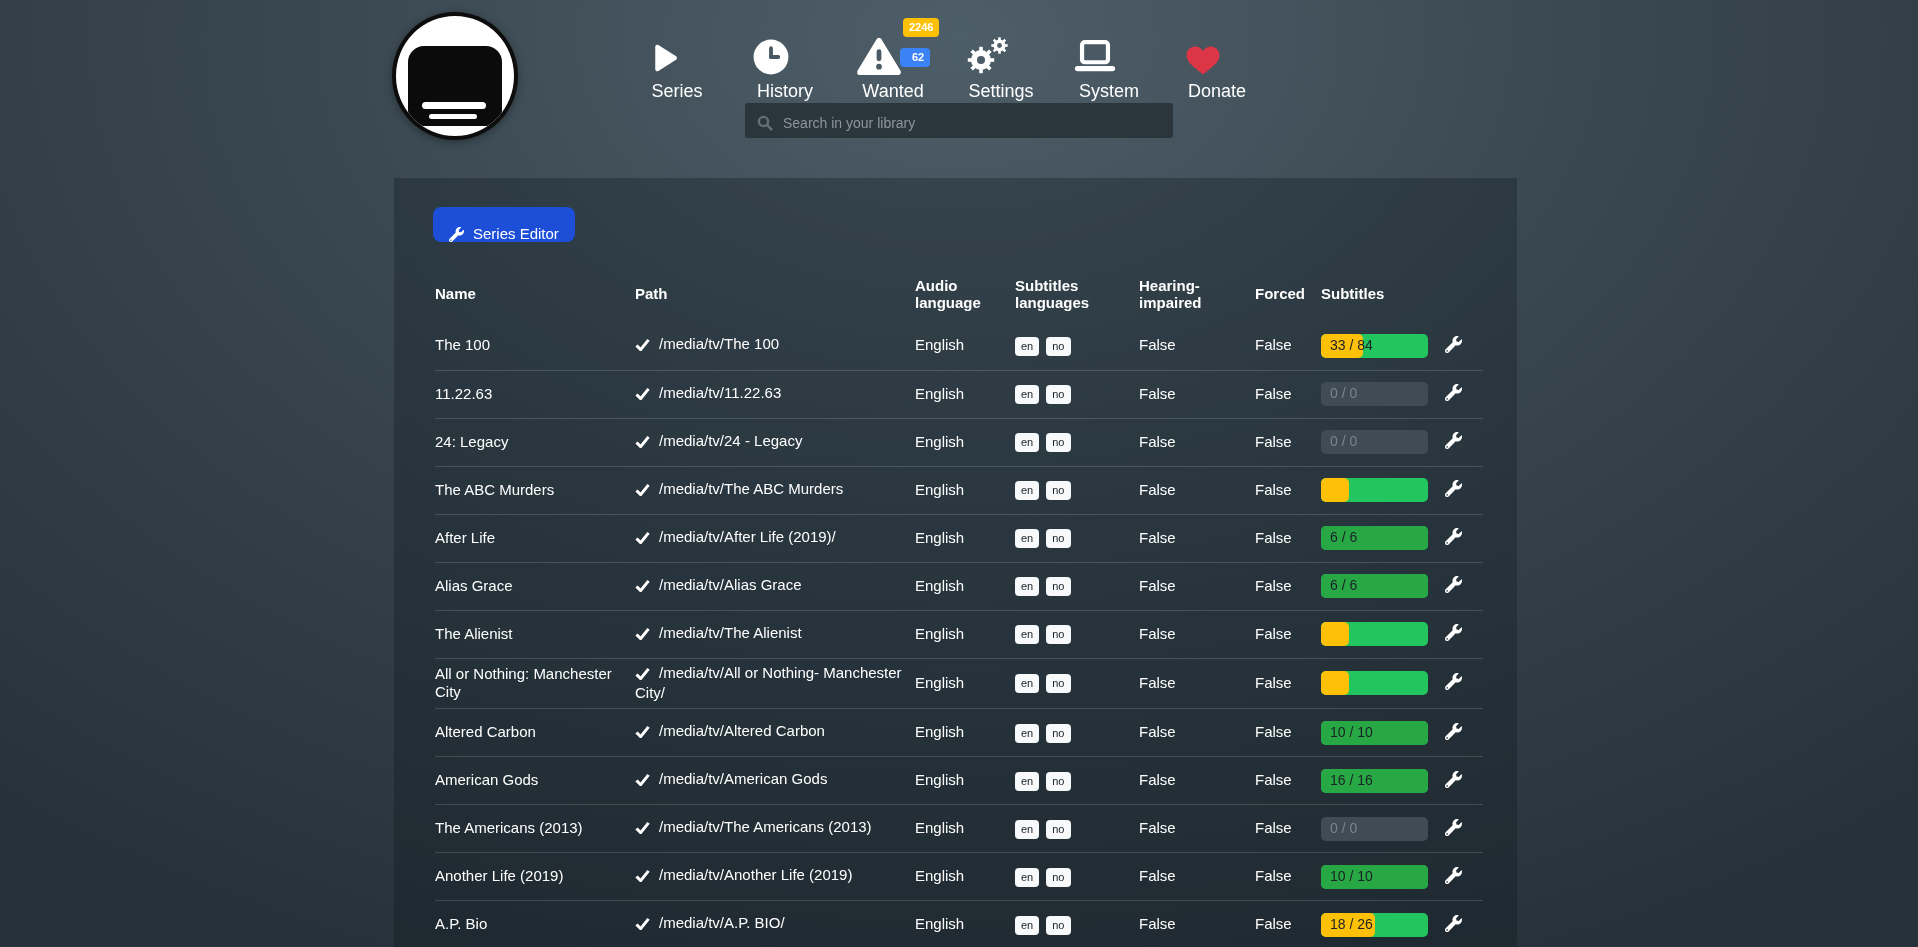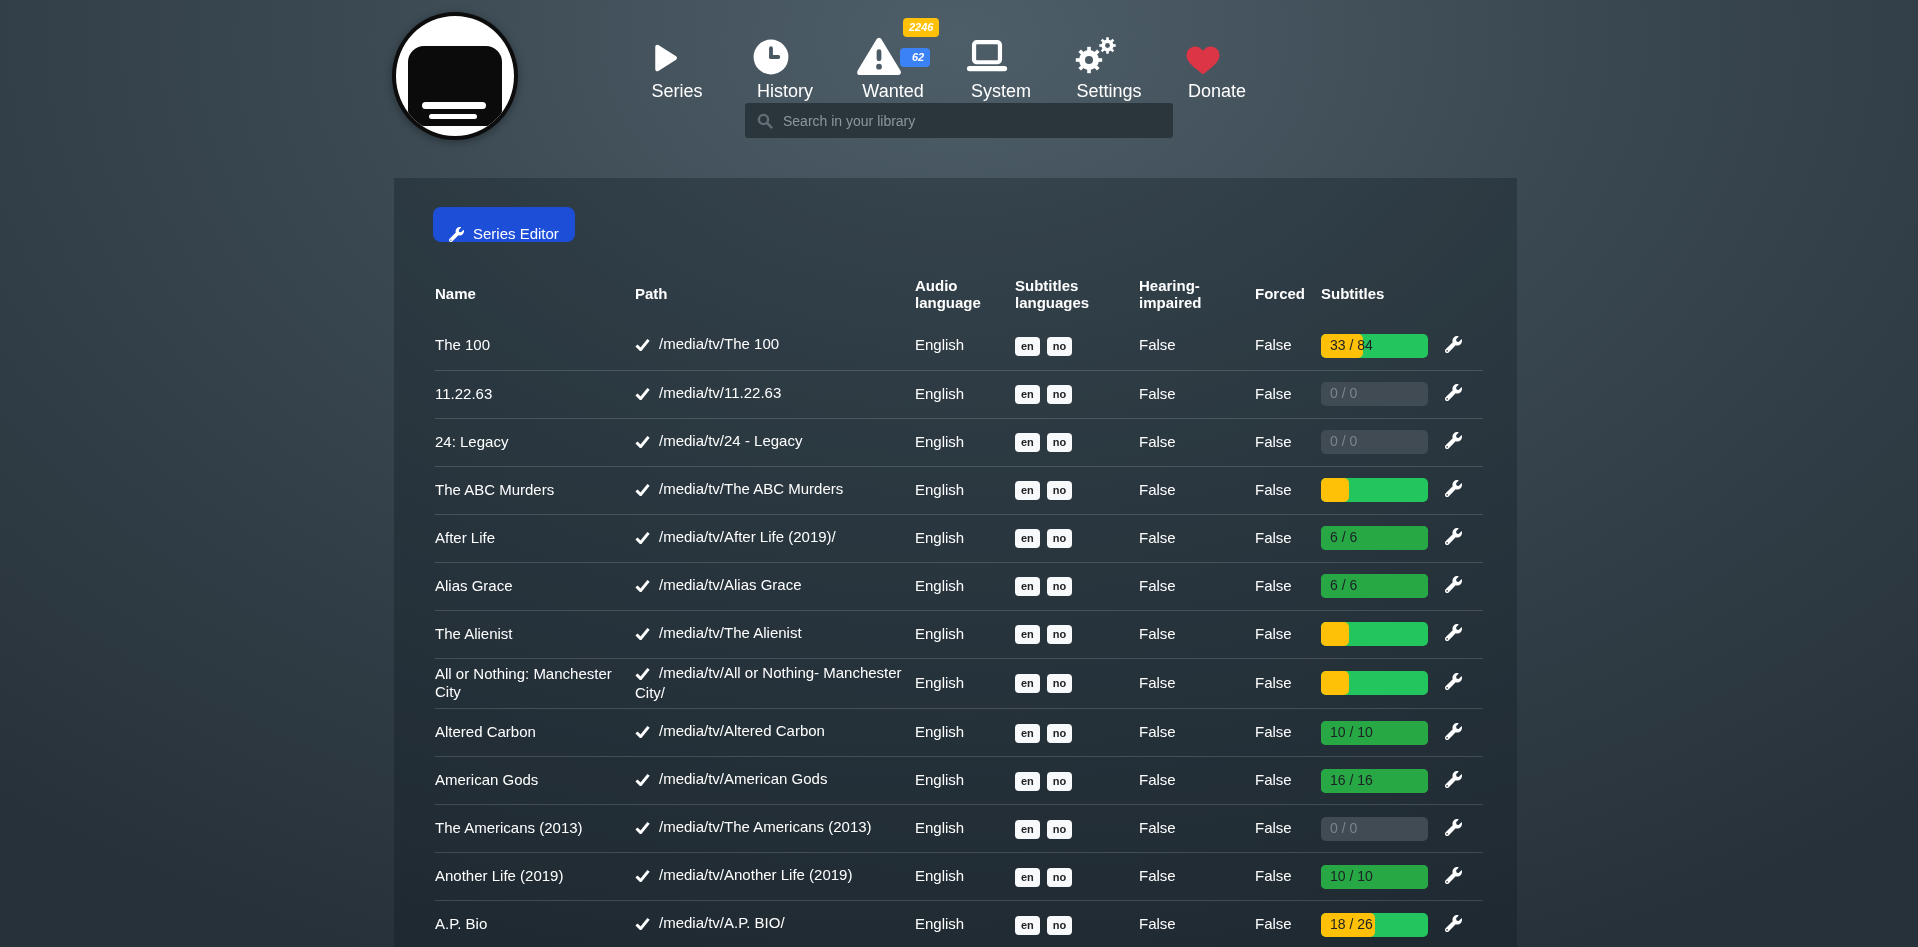--- a/index.html
+++ b/index.html
@@ -44,31 +44,31 @@
   }
   .nav-item {
     width: 108px; height: 82px;
     display: flex; flex-direction: column; align-items: center; justify-content: flex-end;
     position: relative; cursor: pointer;
   }
   .nav-icon { height: 44px; display: flex; align-items: flex-end; justify-content: center; }
   .nav-label { font-size: 18px; color: #fff; margin-top: 6px; line-height: 1; margin-left: 28px; }
   .nav-badge {
     position: absolute; color: #fff; font-weight: bold; font-size: 11px;
-    padding: 4px 6px; border-radius: 4px; line-height: 1; font-style: italic;
+    padding: 4px 6px; border-radius: 4px; line-height: 1;
   }
   .badge-yellow { background: #ffc107; left: 78px; top: 0px; }
   .badge-green  { background: #3b82f6; left: 75px; top: 30px; padding-left: 12px; }
 
   
   .search-bar {
     position: absolute; left: 745px; top: 103px;
     width: 428px; height: 35px;
     background: #2b353c; border-radius: 3px;
-    display: flex; align-items: center; padding: 3px 12px;
+    display: flex; align-items: flex-start; padding: 12px 12px;
   }
   .search-bar input {
     flex: 1; background: transparent; border: 0; outline: none;
     color: #cfd6da; font-size: 14px; font-family: inherit; margin-left: 10px;
   }
   .search-bar input::placeholder { color: #8d969c; }
 
   
   .panel {
     position: absolute; left: 394px; top: 178px;
@@ -107,21 +107,21 @@
     font-size: 15px; color: #fff; line-height: 1.25;
     padding: 5px 10px 5px 0;
   }
   table.series tbody tr + tr td { border-top: 1px solid rgba(255,255,255,0.15); }
 
   .path-cell { display: inline; }
   .check-icon { display: inline-block; vertical-align: -2px; margin-right: 9px; }
 
   .lang-badge {
     display: inline-block; background: #f8f9fa; color: #212529;
-    font-size: 11px; font-weight: bold; line-height: 1;
+    font-size: 11px; font-weight: normal; line-height: 1;
     padding: 4px 6px; border-radius: 4px; margin-right: 7px; cursor: pointer;
   }
 
   .bar {
     position: relative; width: 107px; height: 24px;
     border-radius: 5px; background: #22c55e; overflow: visible;
   }
   .bar.state-empty { background: #414b53; }
   .bar-fill { height: 100%; border-radius: 5px; }
   .state-warning .bar-fill { background: #ffc107; }
@@ -188,30 +188,20 @@
               <circle cx="23" cy="32.2" r="3"></circle>
             </g>
           </mask>
         </defs>
         <rect width="46" height="42" fill="#fff" mask="url(#mWarn)"></rect>
       </svg>
     </span>
     <span class="nav-badge badge-yellow">2246</span>
     <span class="nav-badge badge-green">62</span>
     <span class="nav-label">Wanted</span>
-  </div>
-
-  <div class="nav-item">
-    <span class="nav-icon">
-      <svg width="42" height="38" viewBox="0 0 24 21">
-        <rect x="4.6" y="2" width="14.8" height="11.5" rx="1.6" fill="none" stroke="#fff" stroke-width="2.4"></rect>
-        <rect x="0.5" y="15.6" width="23" height="3" rx="1.5" fill="#fff"></rect>
-      </svg>
-    </span>
-    <span class="nav-label">System</span>
   </div>
 
   <div class="nav-item">
     <span class="nav-icon">
       <svg width="46" height="40" viewBox="0 0 46 40">
         <defs>
           <mask id="mGearBig">
             <g fill="#fff">
               <circle cx="17" cy="24" r="10"></circle>
               <g>
@@ -246,20 +236,30 @@
         </defs>
         <rect width="46" height="40" fill="#fff" mask="url(#mGearBig)"></rect>
         <rect width="46" height="40" fill="#fff" mask="url(#mGearSmall)"></rect>
       </svg>
     </span>
     <span class="nav-label">Settings</span>
   </div>
 
   <div class="nav-item">
     <span class="nav-icon">
+      <svg width="42" height="38" viewBox="0 0 24 21">
+        <rect x="4.6" y="2" width="14.8" height="11.5" rx="1.6" fill="none" stroke="#fff" stroke-width="2.4"></rect>
+        <rect x="0.5" y="15.6" width="23" height="3" rx="1.5" fill="#fff"></rect>
+      </svg>
+    </span>
+    <span class="nav-label">System</span>
+  </div>
+
+  <div class="nav-item">
+    <span class="nav-icon">
       <svg width="36" height="33" viewBox="0 0 24 22" fill="#dc3545">
         <path d="M12 21s-1.6-1.2-4.7-3.8C4 14.4 1 11.8 1 8.2 1 4.9 3.6 2.3 6.8 2.3c1.9 0 3.8 1 5.2 2.9 1.4-1.9 3.3-2.9 5.2-2.9 3.2 0 5.8 2.6 5.8 5.9 0 3.6-3 6.2-6.3 9C13.6 19.8 12 21 12 21z"></path>
       </svg>
     </span>
     <span class="nav-label">Donate</span>
   </div>
 
 </nav>
 
 <div class="search-bar">

